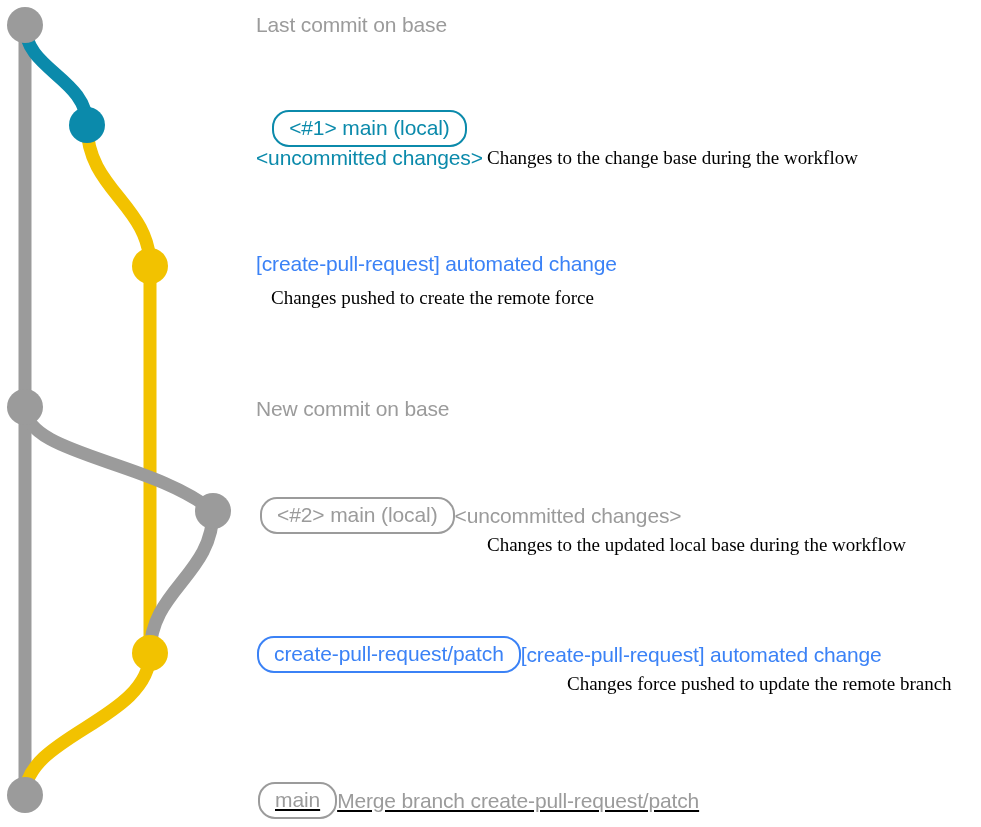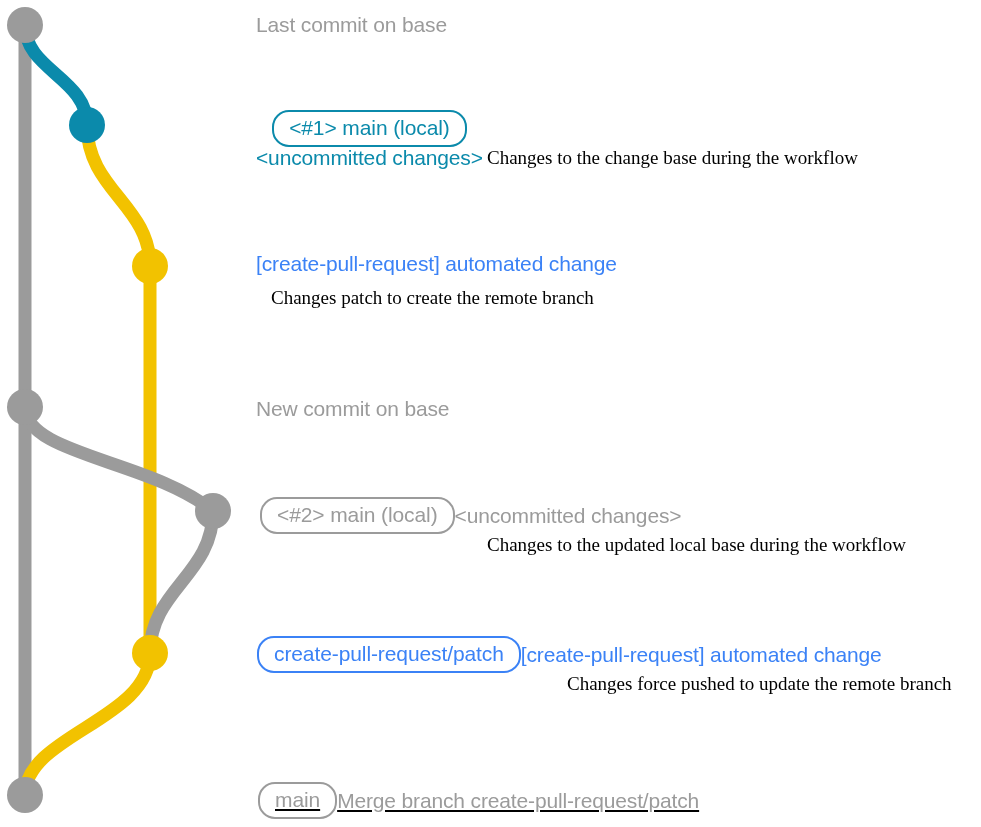--- a/index.html
+++ b/index.html
@@ -137,21 +137,21 @@
         <span class="ref-pill c-blue">&lt;#1&gt; main (local)</span>
         <span class="headline c-blue">&lt;uncommitted changes&gt;</span>
       </div>
       <div class="subtext" style="left:487px;top:38px;">Changes to the change base during the workflow</div>
     </div>
 
     <div class="row" style="top:253px;">
       <div class="headline-line" style="left:256px;top:0;">
         <span class="headline no-pill c-yellow">[create-pull-request] automated change</span>
       </div>
-      <div class="subtext" style="left:271px;top:35px;">Changes patch to create the remote branch</div>
+      <div class="subtext" style="left:271px;top:35px;">Changes pushed to create the remote force</div>
     </div>
 
     <div class="row" style="top:398px;">
       <div class="headline-line" style="left:256px;top:0;">
         <span class="headline no-pill c-grey">New commit on base</span>
       </div>
     </div>
 
     <div class="row" style="top:497px;">
       <div class="headline-line" style="left:260px;top:0;">

